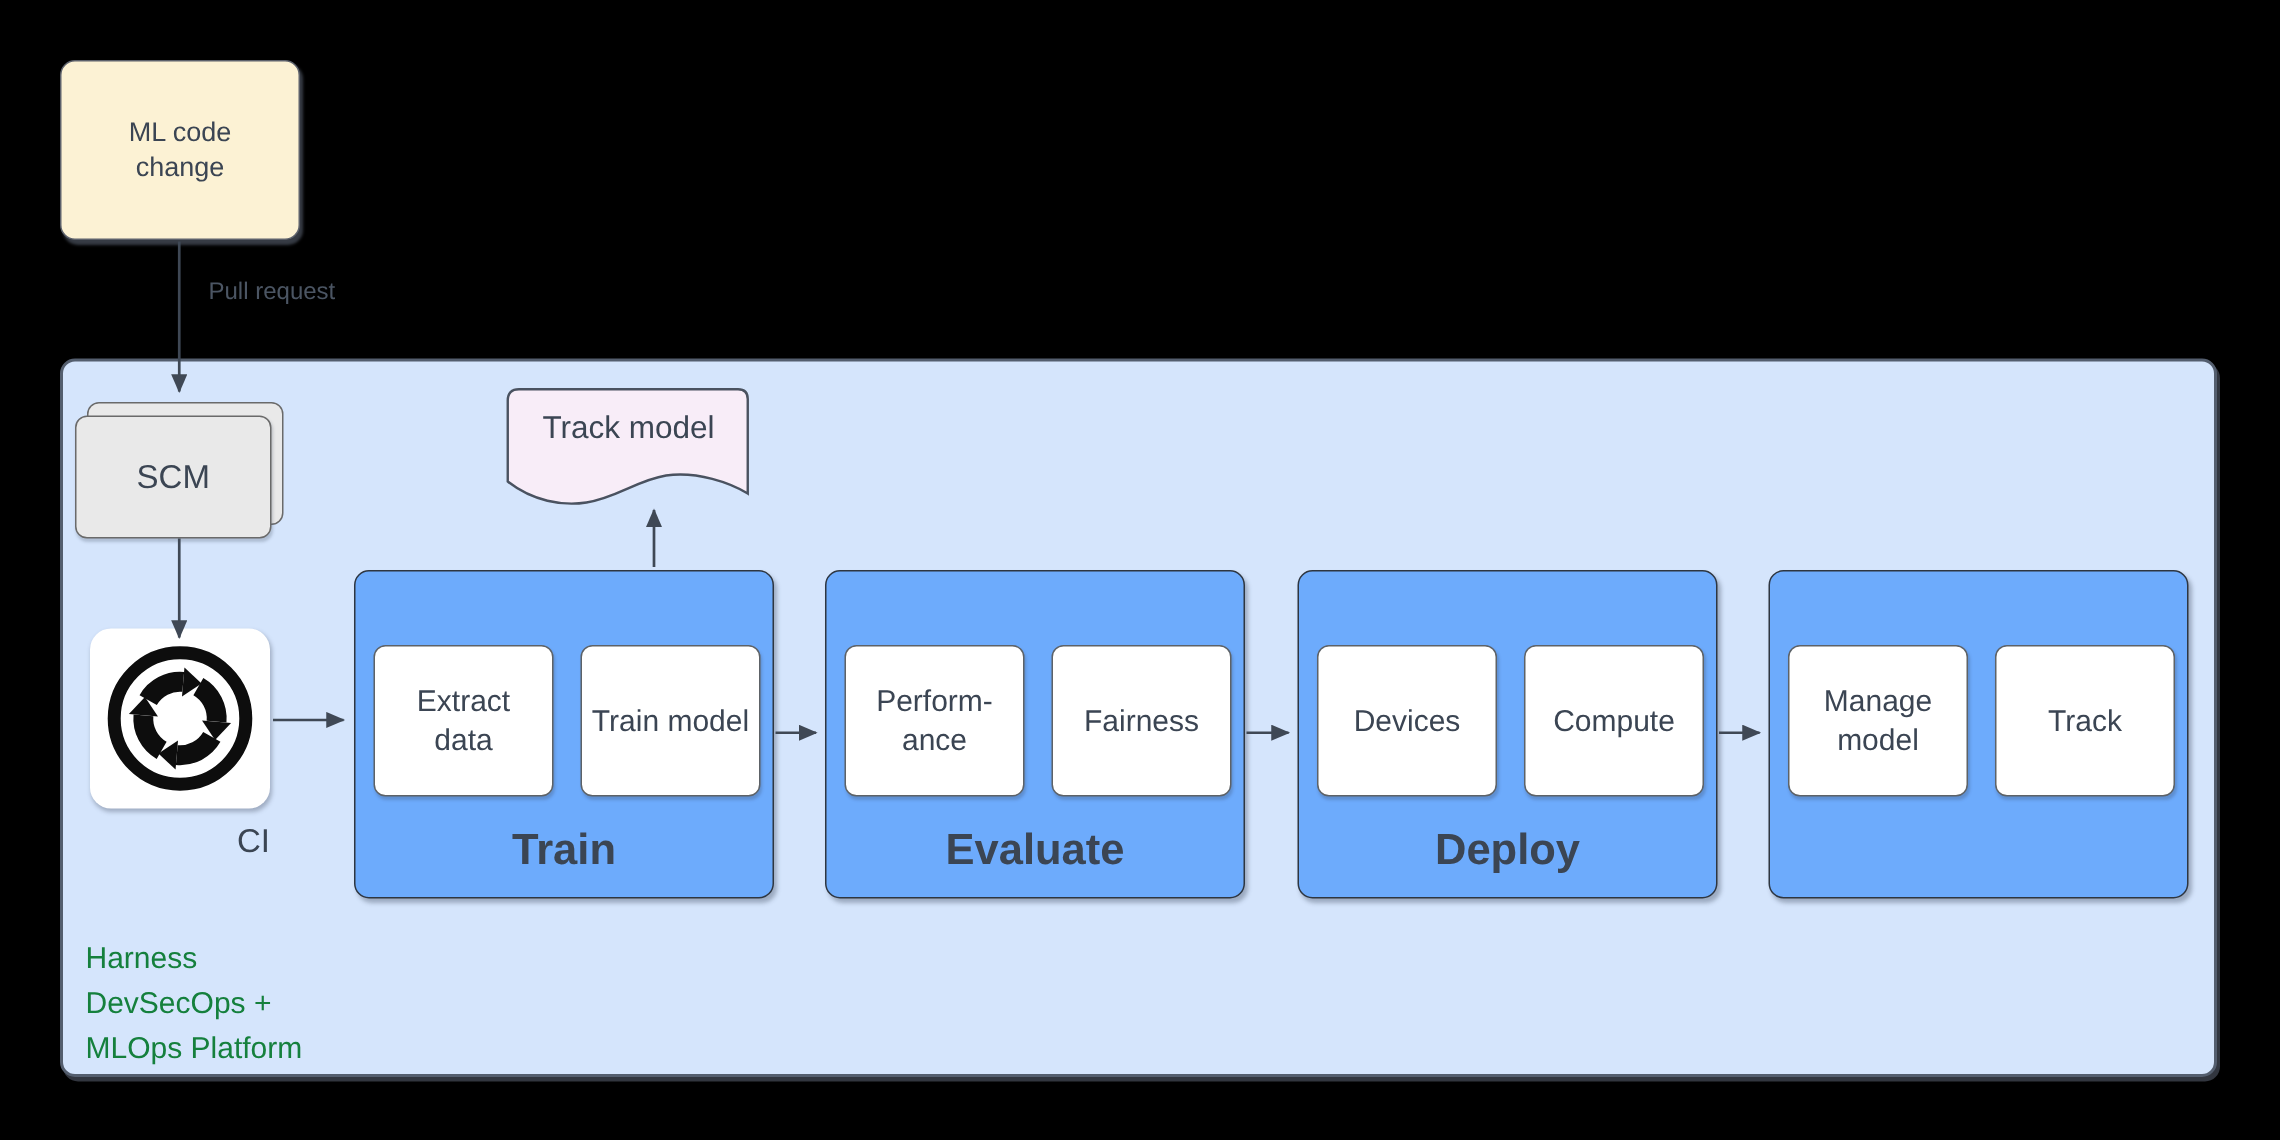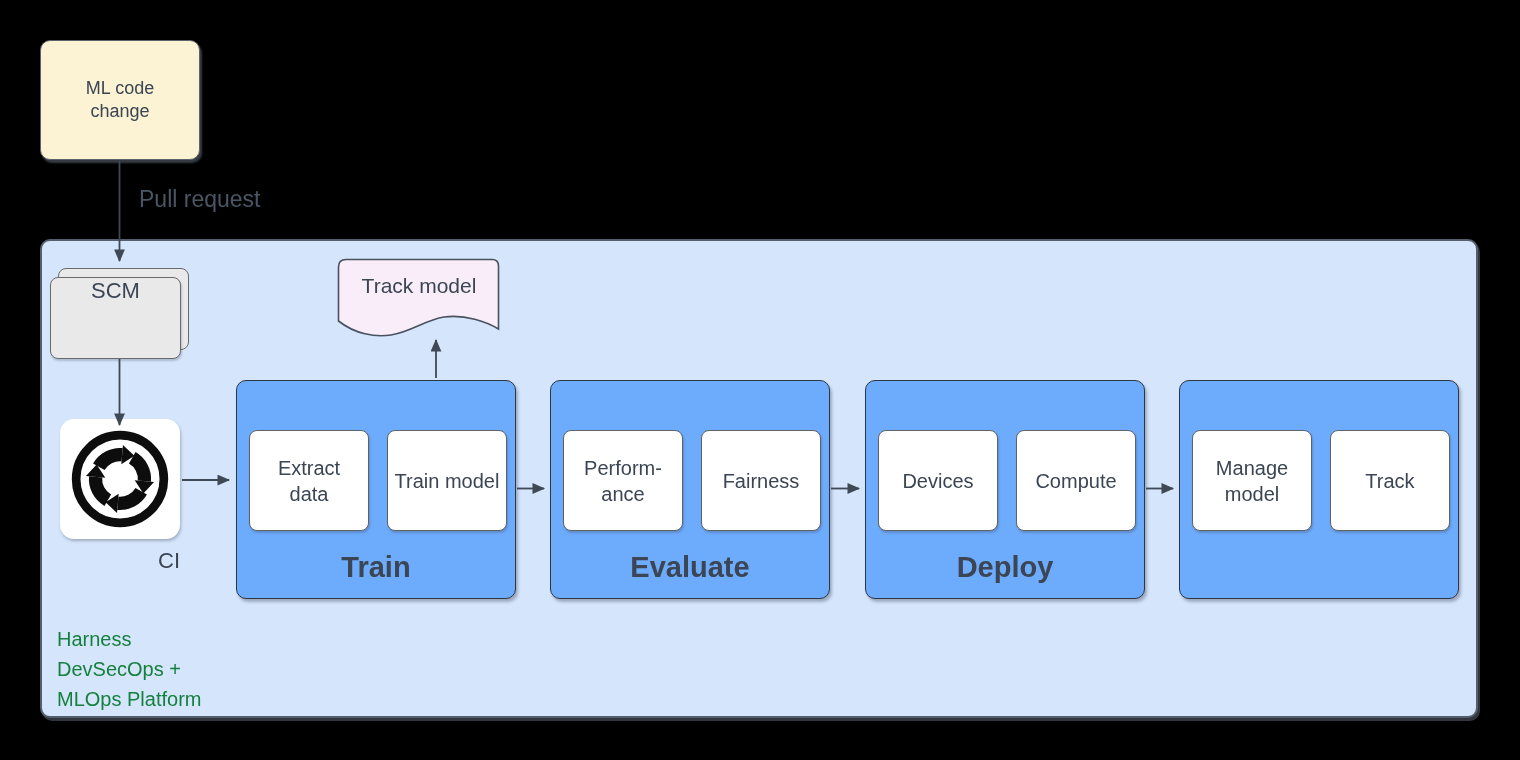--- a/index.html
+++ b/index.html
@@ -23,30 +23,30 @@
   }
 
   
   .ml-box {
     left: 40px; top: 40px; width: 160px; height: 120px; box-sizing: border-box;
     background: #fcf2d4; border: 1.5px solid #5c616b; border-radius: 10px;
     display: flex; align-items: center; justify-content: center;
     text-align: center; font-size: 18px; line-height: 1.3; padding: 0 14px;
     box-shadow: 2px 3px 2px rgba(60,65,75,.9);
   }
-  .pull-label { left: 139px; top: 186px; font-size: 23px; color: #4b5563; }
+  .pull-label { left: 139px; top: 186px; font-size: 16px; color: #4b5563; }
 
   
   .scm-card {
     width: 131px; height: 82px; box-sizing: border-box;
     background: #e9e9e9; border: 1.5px solid #6a6a6a; border-radius: 8px;
   }
   .scm-back { left: 58px; top: 268px; }
   .scm-front {
-    left: 50px; top: 277px; display: flex; align-items: flex-start; justify-content: center;
+    left: 50px; top: 277px; display: flex; align-items: center; justify-content: center;
     font-size: 22px; box-shadow: 1px 2px 2px rgba(60,70,90,.25);
   }
 
   
   .ci-box {
     left: 60px; top: 419px; width: 120px; height: 120px;
     background: #fff; border-radius: 14px;
     display: flex; align-items: center; justify-content: center;
     box-shadow: 1px 2px 3px rgba(60,70,90,.35);
   }

